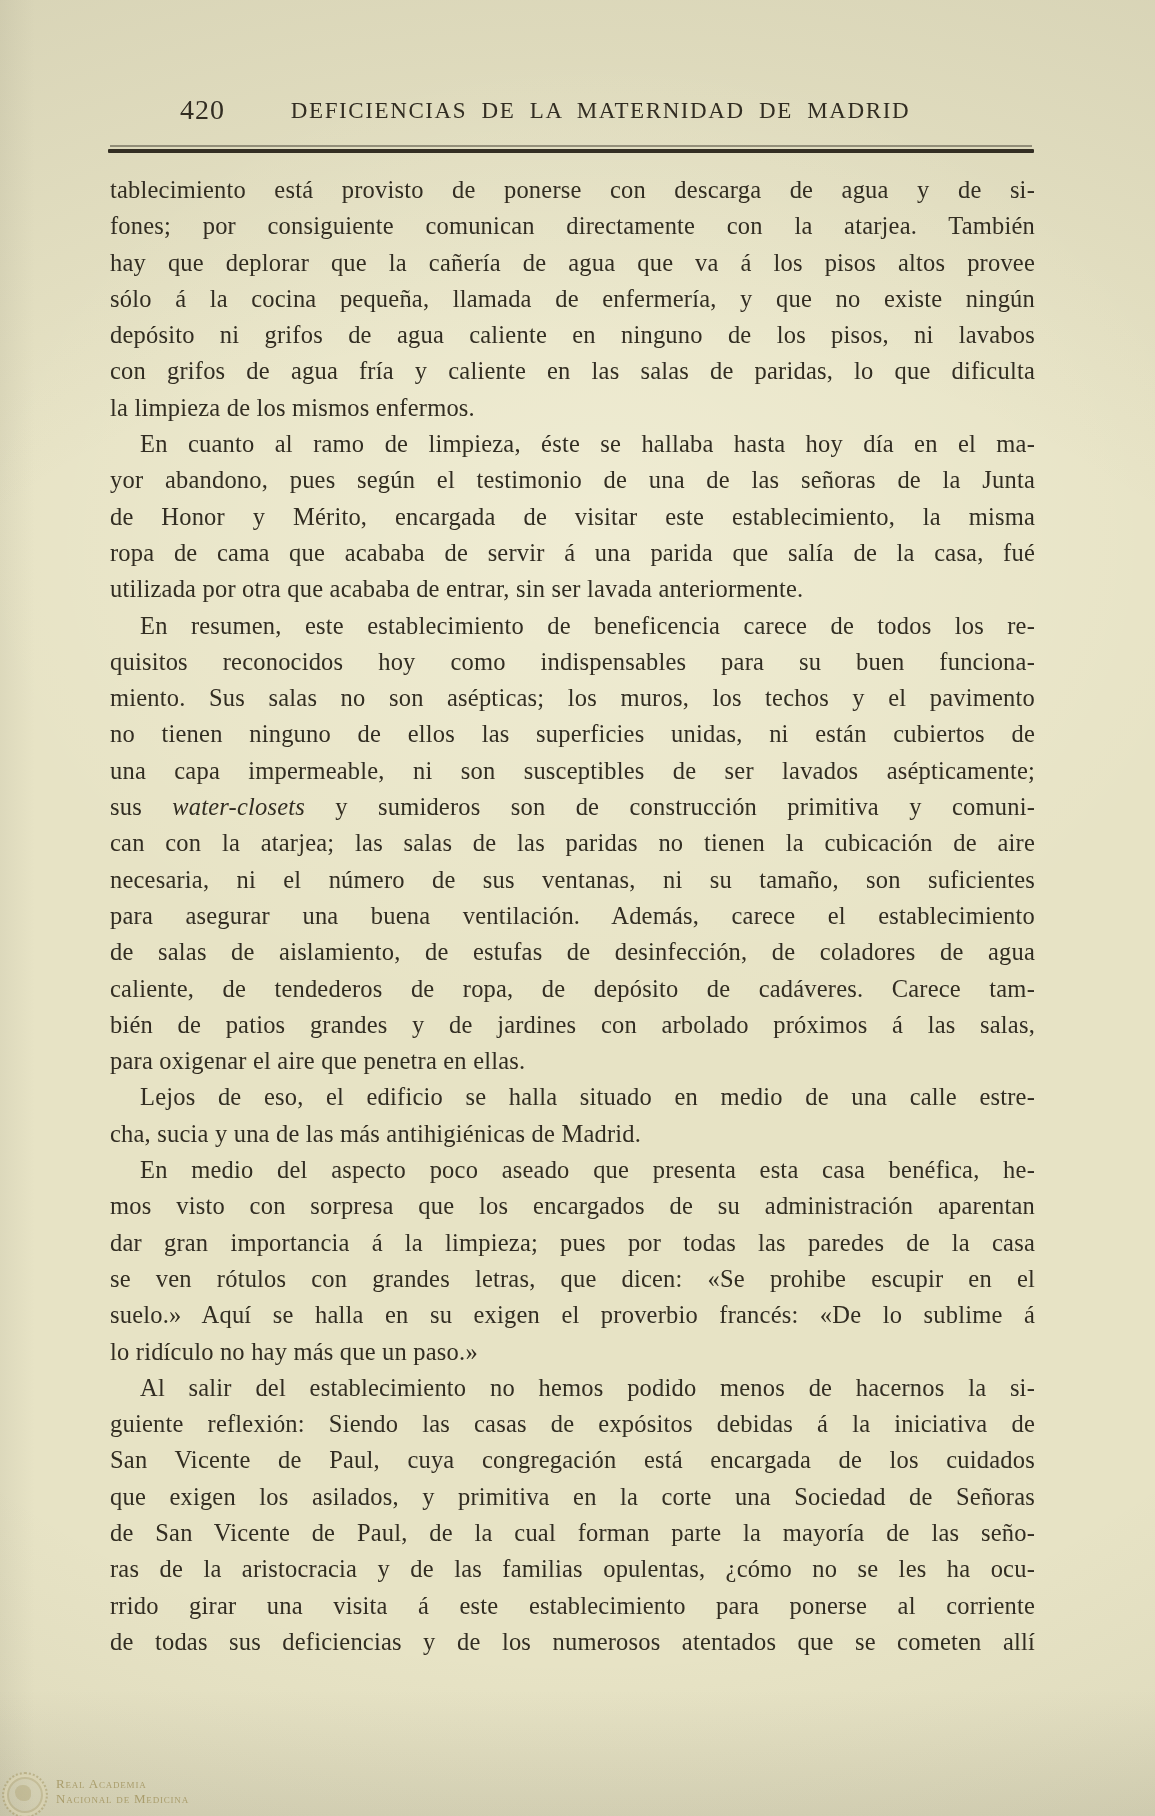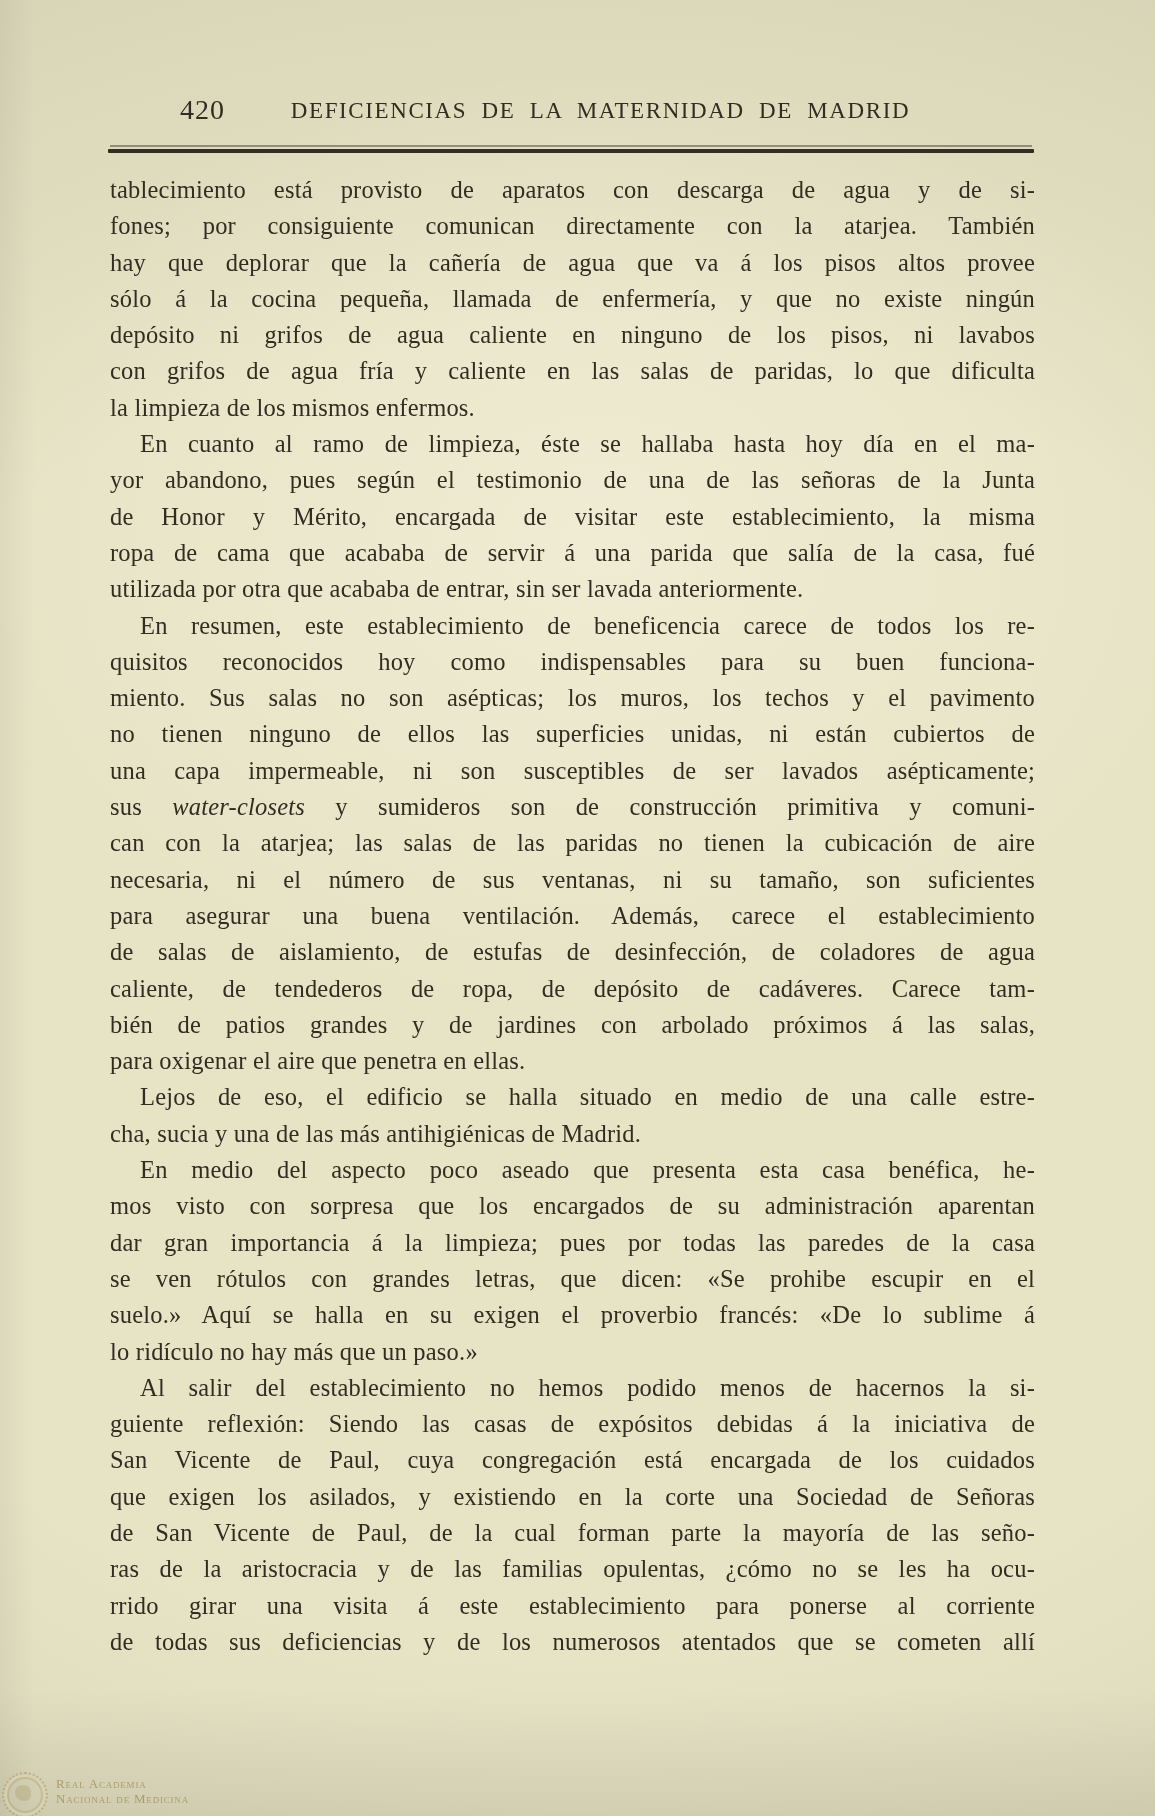--- a/index.html
+++ b/index.html
@@ -77,21 +77,21 @@
 
   <div class="header">
     <div class="page-number">420</div>
     <div class="running-title">DEFICIENCIAS DE LA MATERNIDAD DE MADRID</div>
   </div>
 
   <div class="header-rule"></div>
 
   <div class="text-block">
       <div class="para">
-        <div class="line"><span>tablecimiento está provisto de aparatos con descarga de agua y de si-</span></div>
+        <div class="line"><span>tablecimiento está provisto de ponerse con descarga de agua y de si-</span></div>
         <div class="line"><span>fones; por consiguiente comunican directamente con la atarjea. También</span></div>
         <div class="line"><span>hay que deplorar que la cañería de agua que va á los pisos altos provee</span></div>
         <div class="line"><span>sólo á la cocina pequeña, llamada de enfermería, y que no existe ningún</span></div>
         <div class="line"><span>depósito ni grifos de agua caliente en ninguno de los pisos, ni lavabos</span></div>
         <div class="line"><span>con grifos de agua fría y caliente en las salas de paridas, lo que dificulta</span></div>
         <div class="line para-end"><span>la limpieza de los mismos enfermos.</span></div>
       </div>
       <div class="para">
         <div class="line indent"><span>En cuanto al ramo de limpieza, éste se hallaba hasta hoy día en el ma-</span></div>
         <div class="line"><span>yor abandono, pues según el testimonio de una de las señoras de la Junta</span></div>
@@ -123,21 +123,21 @@
         <div class="line"><span>mos visto con sorpresa que los encargados de su administración aparentan</span></div>
         <div class="line"><span>dar gran importancia á la limpieza; pues por todas las paredes de la casa</span></div>
         <div class="line"><span>se ven rótulos con grandes letras, que dicen: «Se prohibe escupir en el</span></div>
         <div class="line"><span>suelo.» Aquí se halla en su exigen el proverbio francés: «De lo sublime á</span></div>
         <div class="line para-end"><span>lo ridículo no hay más que un paso.»</span></div>
       </div>
       <div class="para">
         <div class="line indent"><span>Al salir del establecimiento no hemos podido menos de hacernos la si-</span></div>
         <div class="line"><span>guiente reflexión: Siendo las casas de expósitos debidas á la iniciativa de</span></div>
         <div class="line"><span>San Vicente de Paul, cuya congregación está encargada de los cuidados</span></div>
-        <div class="line"><span>que exigen los asilados, y existiendo en la corte una Sociedad de Señoras</span></div>
+        <div class="line"><span>que exigen los asilados, y primitiva en la corte una Sociedad de Señoras</span></div>
         <div class="line"><span>de San Vicente de Paul, de la cual forman parte la mayoría de las seño-</span></div>
         <div class="line"><span>ras de la aristocracia y de las familias opulentas, ¿cómo no se les ha ocu-</span></div>
         <div class="line"><span>rrido girar una visita á este establecimiento para ponerse al corriente</span></div>
         <div class="line"><span>de todas sus deficiencias y de los numerosos atentados que se cometen allí</span></div>
       </div>
     </div>
 
   <div class="watermark">
     <div class="seal"></div>
     <div class="wm-text">

